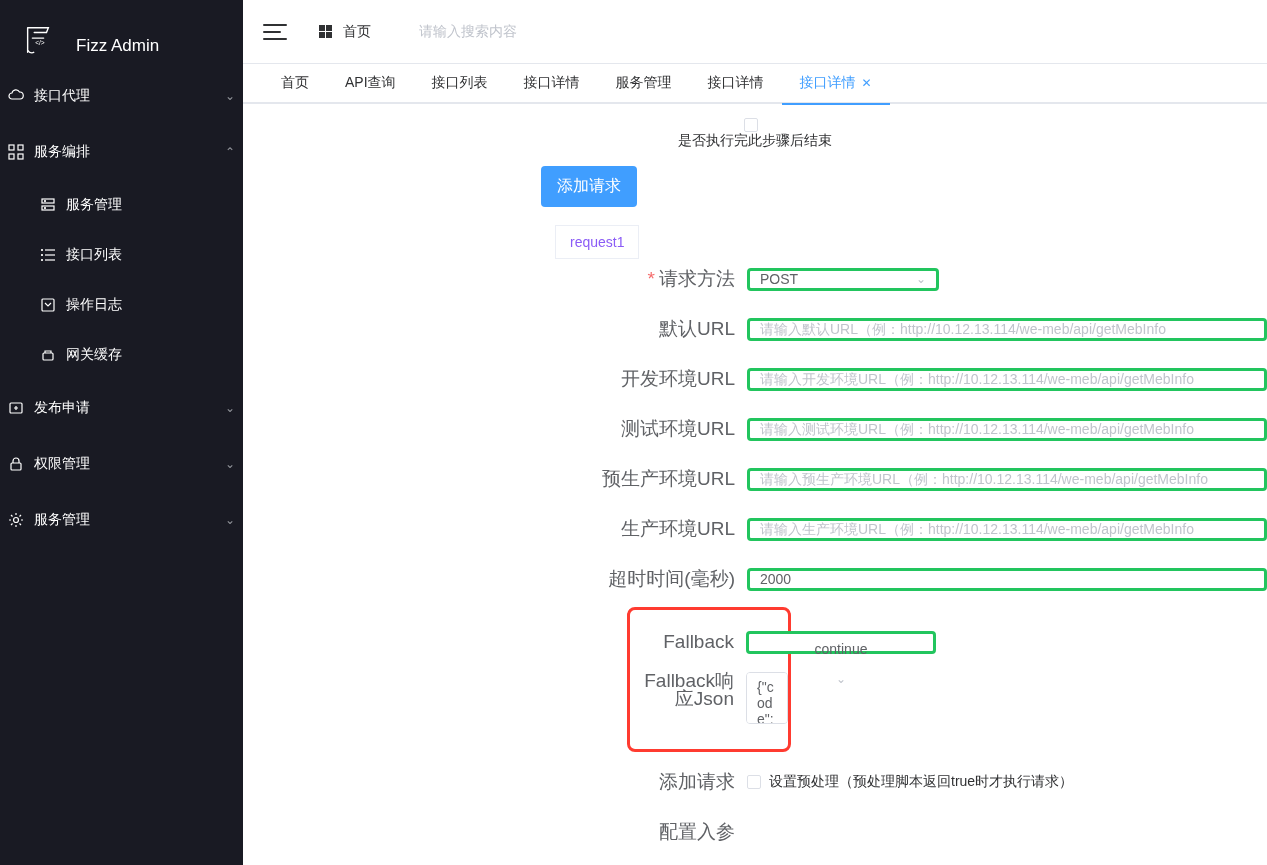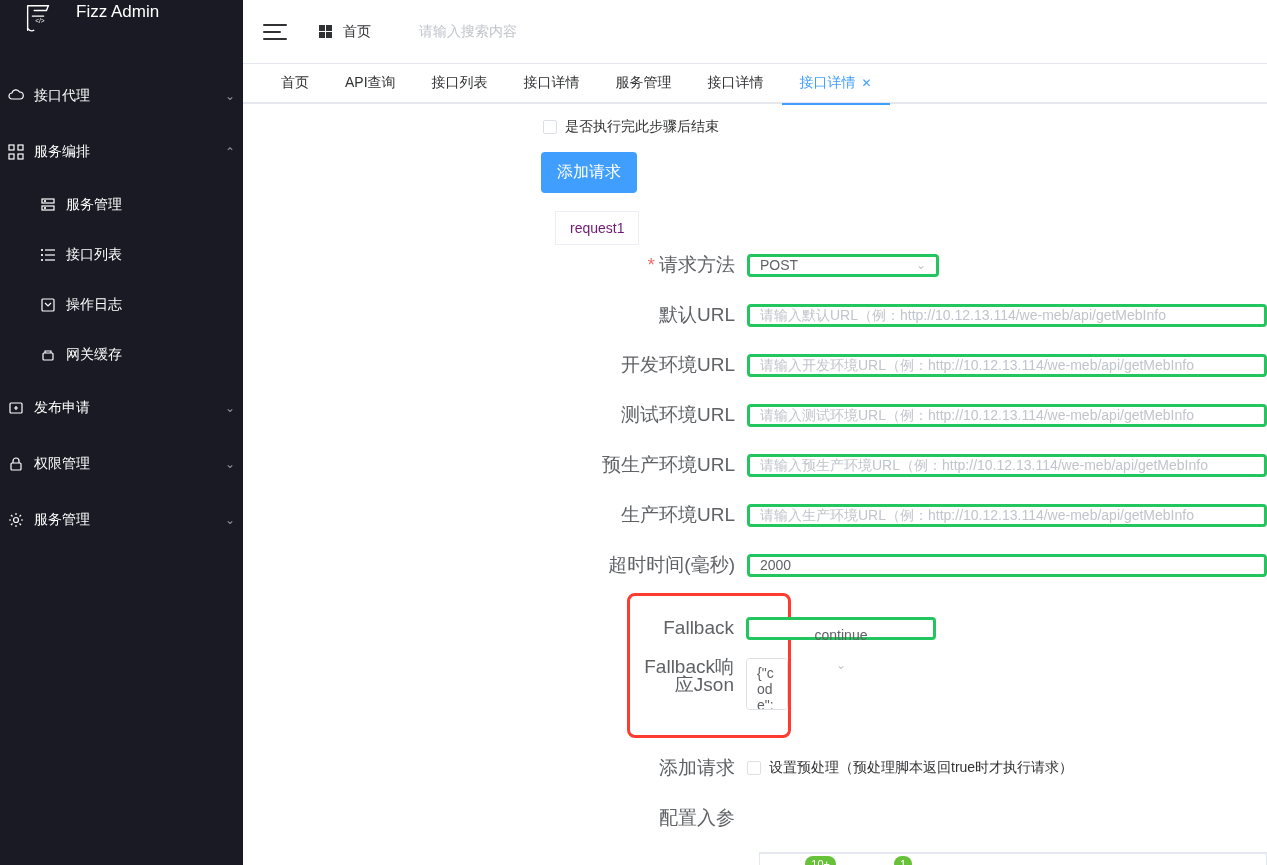--- a/index.html
+++ b/index.html
@@ -1,21 +1,21 @@
 <!DOCTYPE html>
 <html><head>
 <meta charset="utf-8">
 <style>
   * { box-sizing: border-box; margin: 0; padding: 0; }
   body { font-family: -apple-system, BlinkMacSystemFont, "Segoe UI", "PingFang SC", "Microsoft YaHei", sans-serif; font-size: 14px; color: #303133; overflow: hidden; }
   .app { display: flex; height: 865px; width: 1267px; }
 
   
   .sidebar { width: 243px; background: #191a23; color: #fff; flex-shrink: 0; display: flex; flex-direction: column; }
-  .logo-row { display: flex; align-items: flex-start; height: 64px; padding: 2px 24px; background:#191a23; }
+  .logo-row { display: flex; align-items: flex-end; height: 64px; padding: 8px 24px; background:#191a23; }
   .logo-row svg { width: 28px; height: 32px; }
   .logo-text { font-size: 17px; margin-left: 24px; }
   .menu { padding-top: 4px; }
   .menu-item, .menu-sub { display: flex; align-items: center; height: 56px; padding: 0 8px; cursor: pointer; color: #fff; }
   .menu-item .lbl { flex: 1; margin-left: 10px; font-size: 14px; }
   .menu-item .chev { color: #909399; font-size: 12px; }
   .menu-sub { padding-left: 40px; height: 50px; }
   .menu-sub .lbl { margin-left: 10px; }
   .ico { width: 16px; height: 16px; display: inline-flex; align-items: center; justify-content: center; }
 
@@ -39,23 +39,23 @@
   .tab-close { margin-left: 6px; color: #409eff; font-size: 12px; }
 
   
   .content { flex: 1; overflow-y: auto; padding: 14px 0 0 0; }
   .row { display: flex; align-items: flex-start; margin-bottom: 18px; padding-right: 0; }
   .row.center { align-items: center; }
   .label { width: 504px; text-align: right; padding-right: 12px; font-size: 19px; line-height: 32px; color: #606266; flex-shrink: 0; }
   .label.req::before { content: "*"; color: #f56c6c; margin-right: 4px; }
   .field { flex: 1; }
   .chk { width: 14px; height: 14px; border: 1px solid #dcdfe6; border-radius: 2px; display: inline-block; vertical-align: middle; margin-right: 8px; }
-  .chkrow { padding-left: 300px; display: flex; align-items: center; font-size: 14px; margin-bottom: 16px; }
+  .chkrow { display: flex; align-items: center; font-size: 14px; margin-bottom: 16px; flex-direction: column; }
   .btn-primary { background: #409eff; color: #fff; border: none; border-radius: 4px; padding: 10px 16px; font-size: 16px; cursor: pointer; margin-left: 298px; margin-bottom: 18px; }
-  .req-item { color:#701a75; font-size:14px; border:1px solid #ebeef5; padding:8px 14px; }
+  .req-item { color:#8b5cf6; font-size:14px; border:1px solid #ebeef5; padding:8px 14px; }
   .req-wrap { margin-left: 312px; margin-bottom: 4px; display: flex; }
   .inp, .sel { height: 23px; border: 3px solid #22c55e; border-radius: 4px; padding: 0 10px; font-size: 14px; width: 100%; line-height: 30px; background: #fff; color:#606266; }
   .sel { width: 192px; display: flex; align-items: center; justify-content: space-between; cursor: pointer; }
   .sel .chev { color: #c0c4cc; font-size: 12px; }
   .inp::placeholder { color: #c0c4cc; }
   .ta { border: 1px solid #dcdfe6; border-radius: 4px; padding: 6px 10px; width: 100%; font-size: 14px; min-height: 52px; resize: none; font-family: inherit; color:#606266; }
   .hl-box { border: 3px solid #ff3b30; border-radius: 8px; padding: 16px 0 22px 0; margin: -6px 476px 14px 384px; }
   .hl-box .label { width: 116px; }
   .hl-box .sel { width: 190px; flex-direction: column; }
   .hl-box .field { max-width: 260px; }

